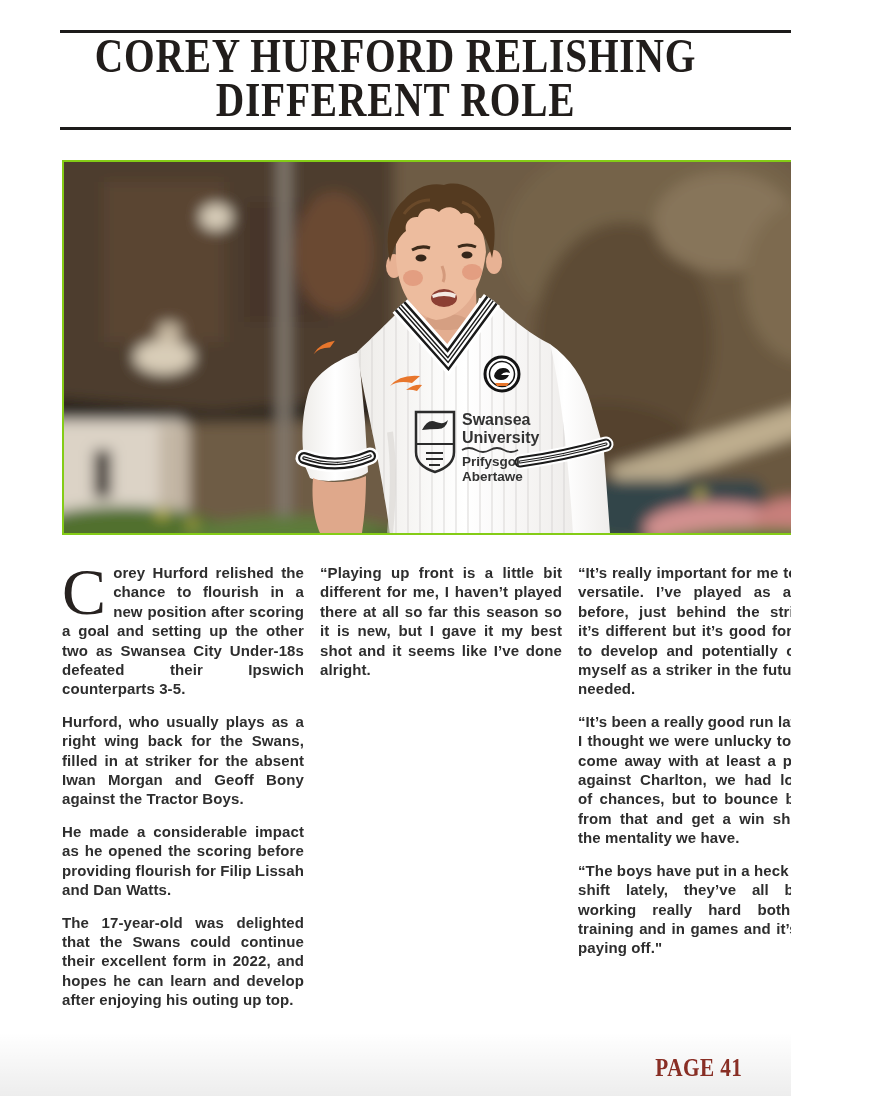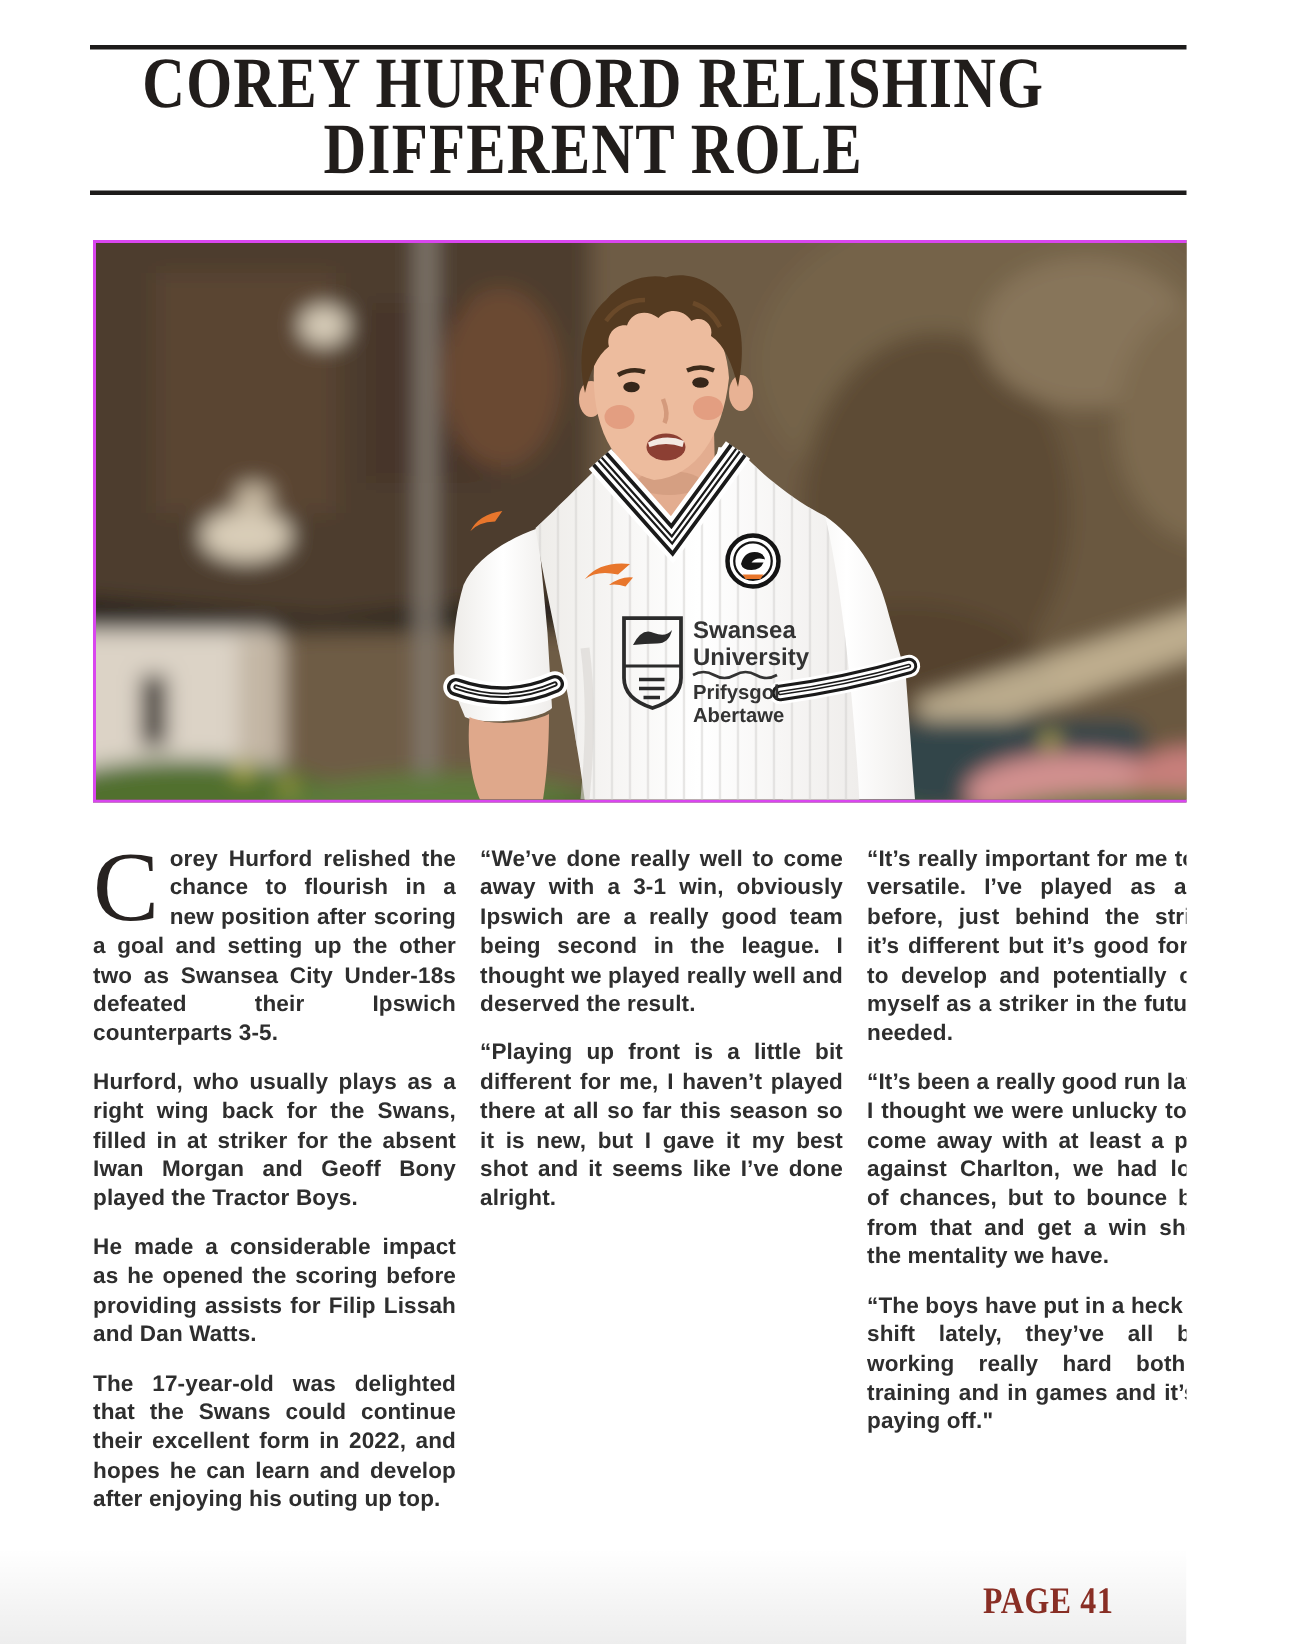--- a/index.html
+++ b/index.html
@@ -24,21 +24,21 @@
     font-family:"Liberation Serif", serif;
     font-weight:700;color:#211d1b;
   }
   .title-line{
     display:block;font-size:48px;line-height:44px;letter-spacing:1px;
     transform:scaleX(0.82);transform-origin:50% 50%;
     white-space:nowrap;
   }
   .photo-frame{
     position:absolute;left:62px;top:160px;width:756px;height:375px;
-    margin:0;border:2px solid #d946ef;box-sizing:border-box;background:#6b5a42;
+    margin:0;border:2px solid #84cc16;box-sizing:border-box;background:#6b5a42;
   }
   .photo-frame svg{display:block;width:100%;height:100%;}
   .article{
     position:absolute;left:62px;top:563px;width:758px;
     display:flex;gap:16px;
   }
   .col{flex:1 1 0;min-width:0;}
   .para{
     margin:0 0 13px 0;
     font-size:15px;font-weight:700;line-height:19.4px;
@@ -213,26 +213,25 @@
           <text x="398" y="304" font-size="13.5" font-weight="bold" fill="#333333" font-family="Liberation Sans, sans-serif">Prifysgol</text>
           <text x="398" y="319" font-size="13.5" font-weight="bold" fill="#333333" font-family="Liberation Sans, sans-serif">Abertawe</text>
         </g>
       </g>
     </svg>
   </figure>
 
   <section class="article">
     <div class="col">
       <p class="para"><span class="dropcap">C</span><span>orey Hurford relished the chance to flourish in a new position after scoring a goal and setting up the other two as Swansea City Under-18s defeated their Ipswich counterparts 3-5.</span></p>
-      <p class="para">Hurford, who usually plays as a right wing back for the Swans, filled in at striker for the absent Iwan Morgan and Geoff Bony played the Tractor Boys.</p>
-      <p class="para">He made a considerable impact as he opened the scoring before providing assists for Filip Lissah and Dan Watts.</p>
+      <p class="para">Hurford, who usually plays as a right wing back for the Swans, filled in at striker for the absent Iwan Morgan and Geoff Bony against the Tractor Boys.</p>
+      <p class="para">He made a considerable impact as he opened the scoring before providing flourish for Filip Lissah and Dan Watts.</p>
       <p class="para">The 17-year-old was delighted that the Swans could continue their excellent form in 2022, and hopes he can learn and develop after enjoying his outing up top.</p>
     </div>
     <div class="col">
-      <p class="para">“We’ve done really well to come away with a 3-1 win, obviously Ipswich are a really good team being second in the league. I thought we played really well and deserved the result.</p>
       <p class="para">“Playing up front is a little bit different for me, I haven’t played there at all so far this season so it is new, but I gave it my best shot and it seems like I’ve done alright.</p>
     </div>
     <div class="col">
       <p class="para">“It’s really important for me to be versatile. I’ve played as a 10 before, just behind the striker, it’s different but it’s good for me to develop and potentially offer myself as a striker in the future if needed.</p>
       <p class="para">“It’s been a really good run lately, I thought we were unlucky to not come away with at least a point against Charlton, we had loads of chances, but to bounce back from that and get a win shows the mentality we have.</p>
       <p class="para">“The boys have put in a heck of a shift lately, they’ve all been working really hard both in training and in games and it’s all paying off."</p>
     </div>
   </section>
 
   <div class="page-number">PAGE 41</div>

